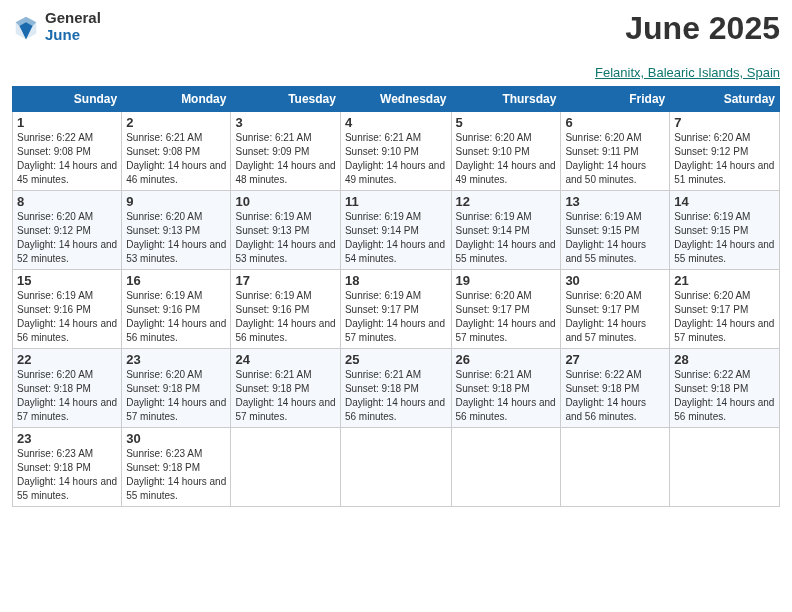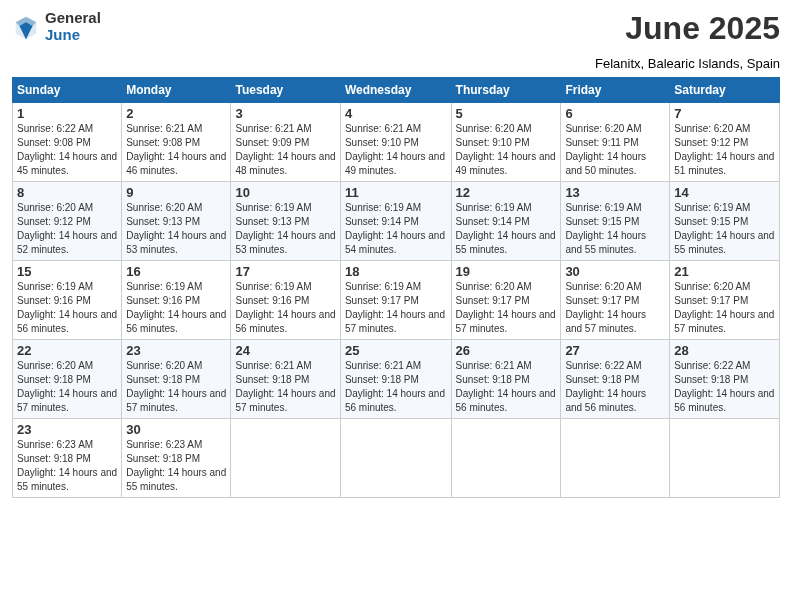--- a/index.html
+++ b/index.html
@@ -48,35 +48,36 @@
     .title-block {
       text-align: right;
     }
     .month-title {
       font-size: 32px;
       font-weight: bold;
       color: #333;
     }
     .location {
       font-size: 13px;
-      color: #000000;
-      margin-top: 9px;
+      color: #0f766e;
+      margin-top: 18px;
+      text-decoration: underline;
     }
     .calendar-table {
       width: 100%;
       border-collapse: collapse;
       border: 1px solid #ccc;
     }
     .calendar-table th {
       background: #1a6aad;
       color: #fff;
       font-size: 12px;
       font-weight: bold;
       padding: 5px 4px;
-      text-align: left;
+      text-align: right;
       border: 1px solid #1a6aad;
     }
     .calendar-table td {
       vertical-align: top;
       border: 1px solid #ccc;
       padding: 3px 4px;
       width: 113px;
       min-height: 70px;
       font-size: 9.5px;
       color: #333;

